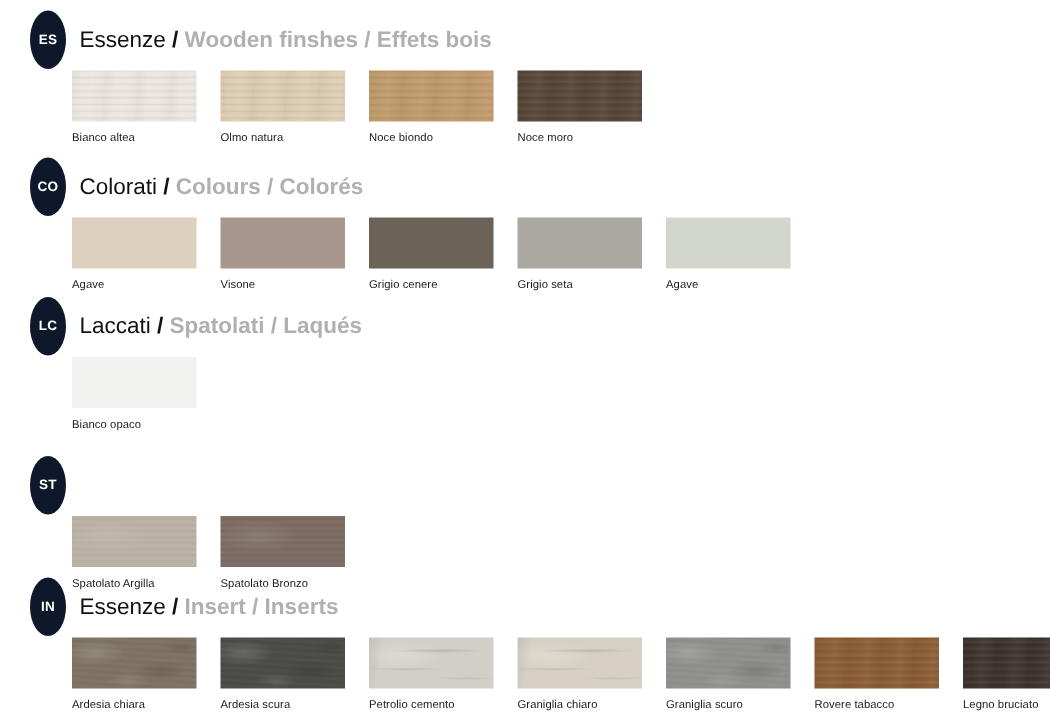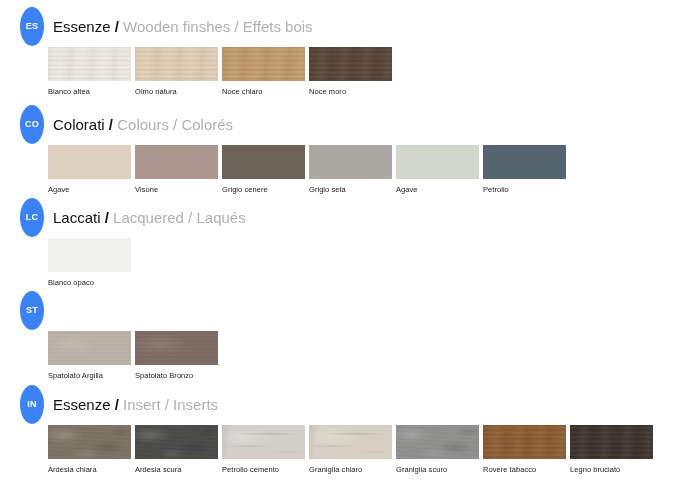--- a/index.html
+++ b/index.html
@@ -24,21 +24,21 @@
   .sec-head {
     display: flex;
     align-items: center;
     height: 24px;
     padding-left: 20px;
   }
   .badge {
     width: 24px;
     height: 39px;
     border-radius: 50%;
-    background: #3b82f6;
+    background: #0f172a;
     color: #ffffff;
     font-size: 9px;
     font-weight: bold;
     letter-spacing: 0.2px;
     display: flex;
     align-items: center;
     justify-content: center;
     flex: 0 0 auto;
   }
   .sec-title {
@@ -50,32 +50,32 @@
   .sec-title .it {
     font-weight: normal;
     color: #111111;
   }
   .sec-title .sl {
     font-weight: bold;
     color: #111111;
   }
   .sec-title .tr {
     color: #b0b0b0;
-    font-weight: normal;
+    font-weight: bold;
   }
 
   
   .row {
     display: flex;
     padding-left: 48px;
     margin-top: 9px;
   }
   .cell {
     width: 83px;
-    margin-right: 4px;
+    margin-right: 16px;
     flex: 0 0 auto;
   }
   .sw {
     width: 83px;
     height: 34px;
     position: relative;
     overflow: hidden;
   }
   .lbl {
     margin-top: 6px;
@@ -170,21 +170,21 @@
         <div class="cell">
           <div class="sw tex-wood" style="background: rgb(236, 231, 223);"></div>
           <div class="lbl">Bianco altea</div>
         </div>
         <div class="cell">
           <div class="sw tex-wood" style="background: rgb(223, 205, 180);"></div>
           <div class="lbl">Olmo natura</div>
         </div>
         <div class="cell">
           <div class="sw tex-wood" style="background: rgb(192, 154, 107);"></div>
-          <div class="lbl">Noce chiaro</div>
+          <div class="lbl">Noce biondo</div>
         </div>
         <div class="cell">
           <div class="sw tex-wood" style="background: rgb(88, 68, 55);"></div>
           <div class="lbl">Noce moro</div>
         </div>
       </div>
     </div>
     <div class="section" style="position: absolute; left: 0px; top: 112px; width: 700px;">
       <div class="sec-head">
         <div class="badge">CO</div>
@@ -204,39 +204,35 @@
           <div class="lbl">Grigio cenere</div>
         </div>
         <div class="cell">
           <div class="sw " style="background: rgb(171, 168, 161);"></div>
           <div class="lbl">Grigio seta</div>
         </div>
         <div class="cell">
           <div class="sw " style="background: rgb(211, 214, 202);"></div>
           <div class="lbl">Agave</div>
         </div>
-        <div class="cell">
-          <div class="sw " style="background: rgb(85, 101, 112);"></div>
-          <div class="lbl">Petrolio</div>
-        </div>
       </div>
     </div>
     <div class="section" style="position: absolute; left: 0px; top: 205px; width: 700px;">
       <div class="sec-head">
         <div class="badge">LC</div>
-        <div class="sec-title"><span class="it">Laccati</span> <span class="sl">/</span> <span class="tr">Lacquered / Laqués</span></div>
+        <div class="sec-title"><span class="it">Laccati</span> <span class="sl">/</span> <span class="tr">Spatolati / Laqués</span></div>
       </div>
       <div class="row">
         <div class="cell">
           <div class="sw " style="background: rgb(241, 241, 239);"></div>
           <div class="lbl">Bianco opaco</div>
         </div>
       </div>
     </div>
-    <div class="section" style="position: absolute; left: 0px; top: 298px; width: 700px;">
+    <div class="section" style="position: absolute; left: 0px; top: 311px; width: 700px;">
       <div class="sec-head">
         <div class="badge">ST</div>
       </div>
       <div class="row">
         <div class="cell">
           <div class="sw tex-plaster" style="background: rgb(186, 177, 163);"></div>
           <div class="lbl">Spatolato Argilla</div>
         </div>
         <div class="cell">
           <div class="sw tex-plaster" style="background: rgb(123, 106, 97);"></div>

